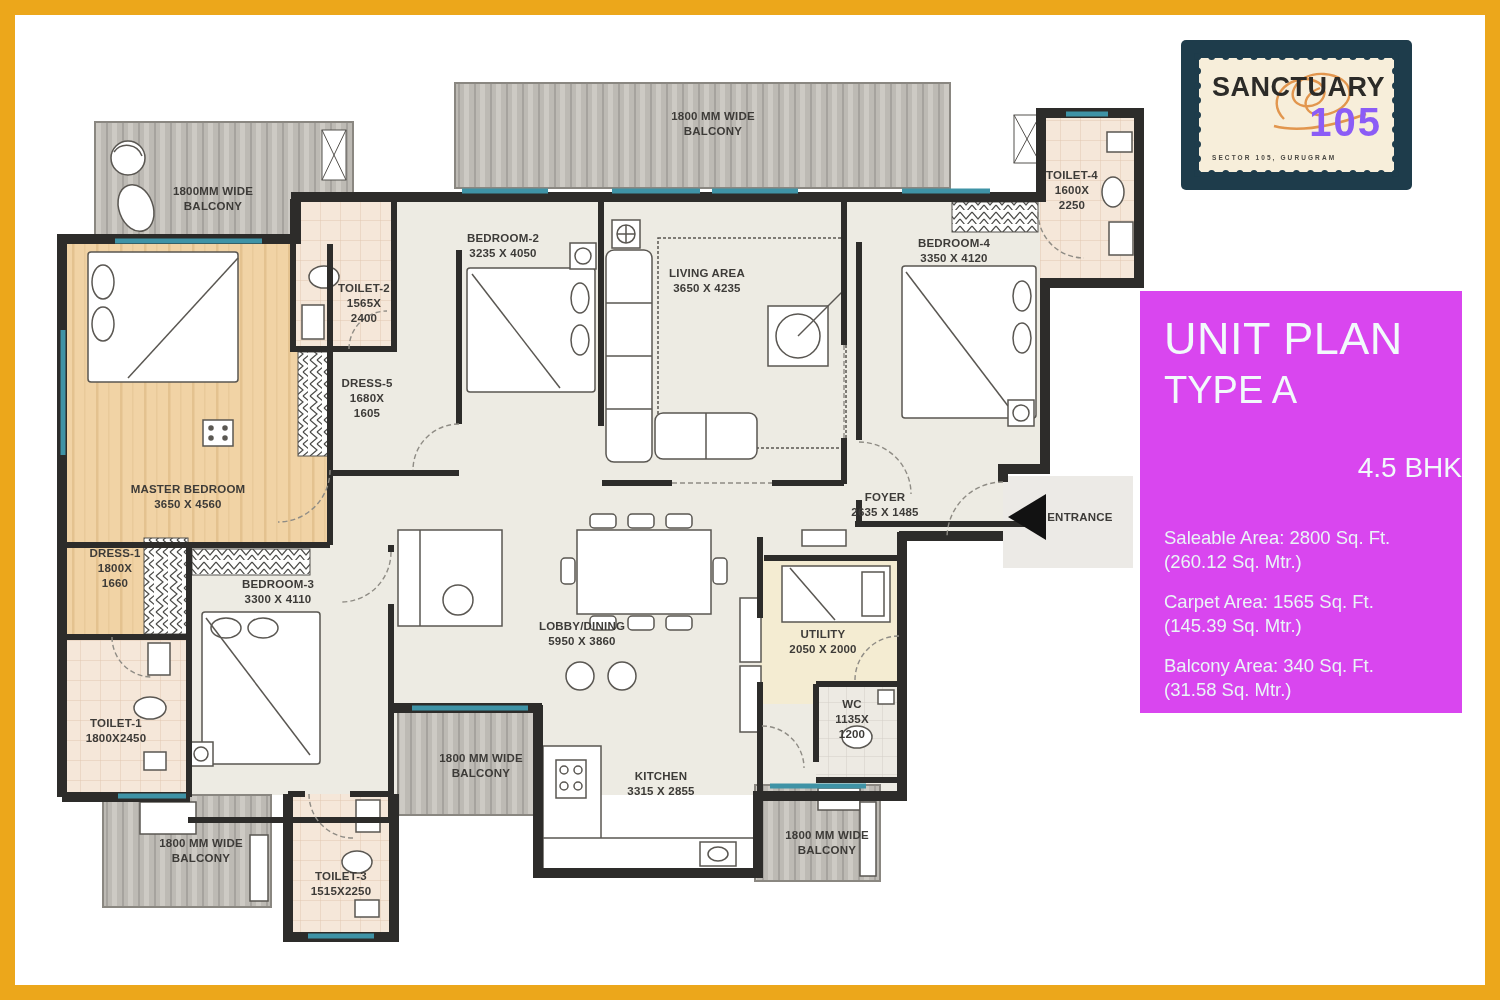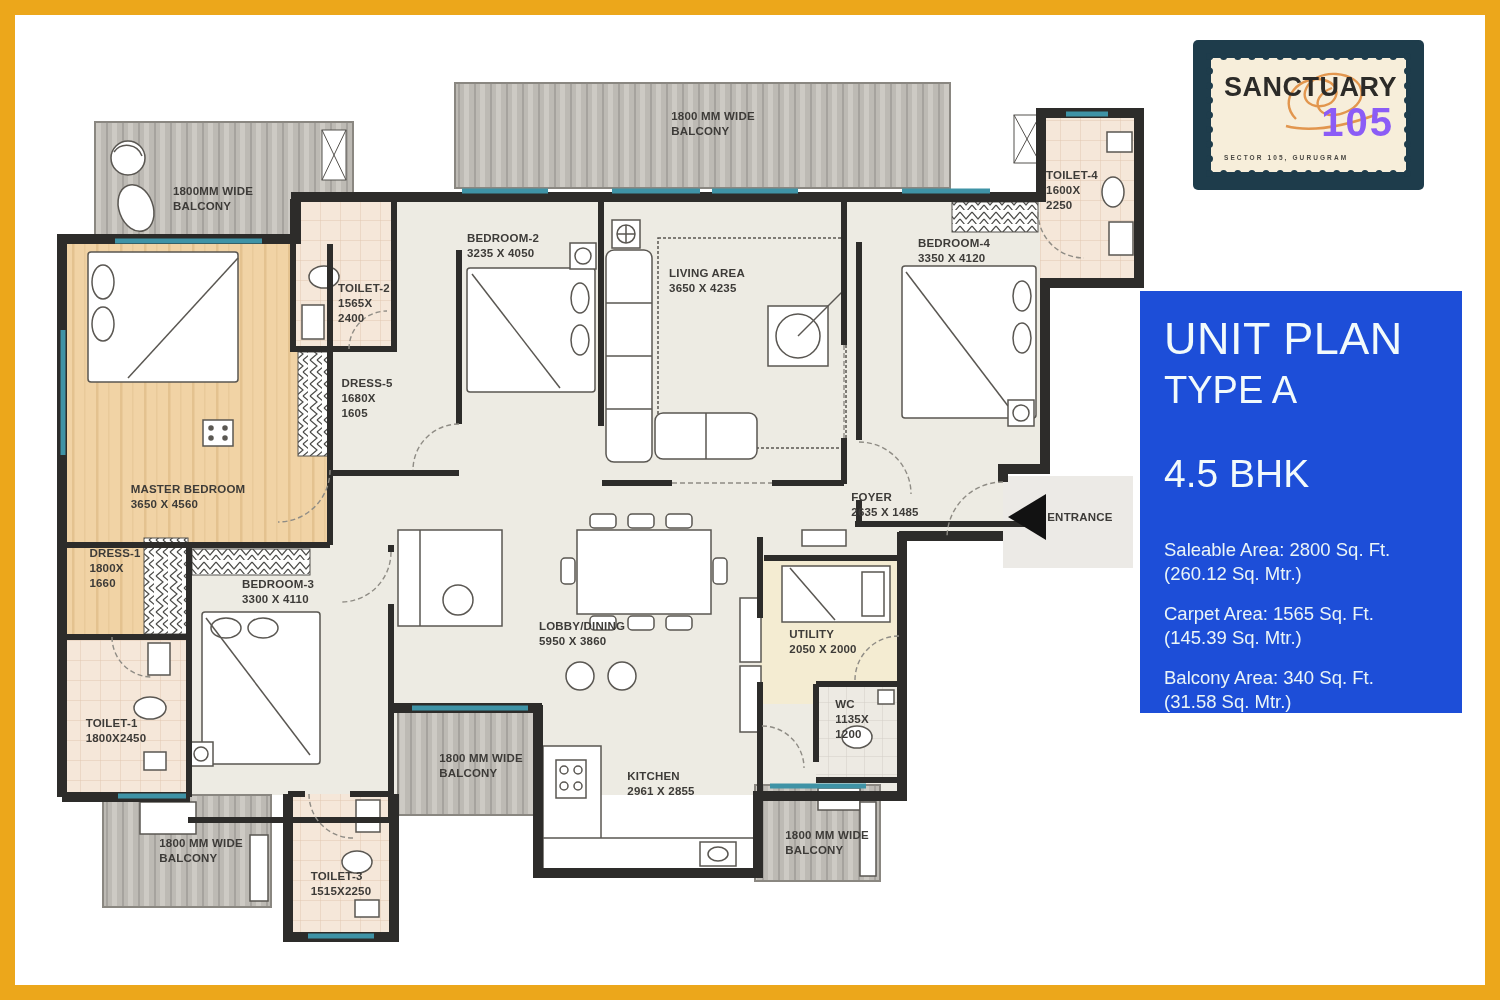--- a/index.html
+++ b/index.html
@@ -7,50 +7,50 @@
     width:1500px;height:1000px;position:relative;overflow:hidden;
     background:#ffffff;font-family:"Liberation Sans",sans-serif;
   }
   .frame{position:absolute;inset:0;border:15px solid #ECA71B;pointer-events:none;z-index:50;}
 
   
   .plan-svg{position:absolute;left:0;top:0;width:1500px;height:1000px;}
   .lbl{
     position:absolute;transform:translate(-50%,-50%);
     font-size:11.5px;font-weight:700;color:#3d3b38;line-height:1.3;
-    white-space:pre-line;letter-spacing:.2px;z-index:5;
+    text-align:center;white-space:pre-line;letter-spacing:.2px;z-index:5;
   }
   .p0{left:213px;top:199px}  .p1{left:713px;top:124px}  .p2{left:364px;top:303px}
   .p3{left:503px;top:246px}  .p4{left:707px;top:281px}  .p5{left:954px;top:251px}
   .p6{left:1072px;top:190px} .p7{left:188px;top:497px}  .p8{left:367px;top:398px}
   .p9{left:115px;top:568px}  .p10{left:278px;top:592px} .p11{left:885px;top:505px}
   .p12{left:1080px;top:517px}.p13{left:116px;top:731px} .p14{left:582px;top:634px}
   .p15{left:823px;top:642px} .p16{left:852px;top:719px} .p17{left:661px;top:784px}
   .p18{left:481px;top:766px} .p19{left:201px;top:851px} .p20{left:341px;top:884px}
   .p21{left:827px;top:843px}
 
   
   .logo{position:absolute;left:1181px;top:40px;width:231px;height:150px;
-    background:#1E3C4B;border-radius:5px;display:flex;align-items:center;justify-content:center;z-index:10;margin-left:12px;}
+    background:#1E3C4B;border-radius:5px;display:flex;align-items:center;justify-content:center;z-index:10;}
   .stamp{position:relative;width:195px;height:114px;background:#F7EEDA;}
   .stamp::before{content:"";position:absolute;inset:-5px;border:7px dotted #1E3C4B;}
   .stamp-title{position:absolute;left:13px;top:14px;font-size:27px;font-weight:700;
     letter-spacing:.5px;color:#2C2B28;z-index:2;}
   .stamp-num{position:absolute;right:12px;top:42px;font-size:40px;font-weight:700;
     color:#8b5cf6;letter-spacing:2px;z-index:2;}
   .stamp-sub{position:absolute;left:13px;bottom:11px;font-size:6.5px;font-weight:700;
     letter-spacing:2.1px;color:#4A4843;z-index:2;}
   .scribble{position:absolute;left:55px;top:6px;z-index:1;}
 
   
   .panel{position:absolute;left:1140px;top:291px;width:322px;height:422px;
-    background:#1d4ed8;color:#EAF5F7;box-sizing:border-box;padding:22px 0 0 24px;z-index:10;}
+    background:#d946ef;color:#EAF5F7;box-sizing:border-box;padding:22px 0 0 24px;z-index:10;}
   .panel-title{font-size:45px;letter-spacing:.5px;color:#F2FAFB;}
   .panel-type{font-size:38px;margin-top:4px;color:#F2FAFB;}
-  .panel-bhk{font-size:39px;margin-top:40px;color:#F2FAFB;}
+  .panel-bhk{font-size:28px;margin-top:40px;color:#F2FAFB;text-align:right;}
   .panel-areas{margin-top:42px;}
   .area-line{font-size:18.5px;line-height:1.32;white-space:pre-line;margin-bottom:15px;}
 </style>
 </head>
 <body>
 
 <svg class="plan-svg" viewBox="0 0 1500 1000">
   <defs>
     <pattern id="planks" width="16" height="90" patternUnits="userSpaceOnUse">
       <rect width="16" height="90" fill="#BDBAB4"></rect>
@@ -313,21 +313,21 @@
   <span class="lbl p13">TOILET-1
 1800X2450</span>
   <span class="lbl p14">LOBBY/DINING
 5950 X 3860</span>
   <span class="lbl p15">UTILITY
 2050 X 2000</span>
   <span class="lbl p16">WC
 1135X
 1200</span>
   <span class="lbl p17">KITCHEN
-2961 X 2855</span>
+3315 X 2855</span>
   <span class="lbl p18">1800 MM WIDE
 BALCONY</span>
   <span class="lbl p19">1800 MM WIDE
 BALCONY</span>
   <span class="lbl p20">TOILET-3
 1515X2250</span>
   <span class="lbl p21">1800 MM WIDE
 BALCONY</span>
 </div>
 

